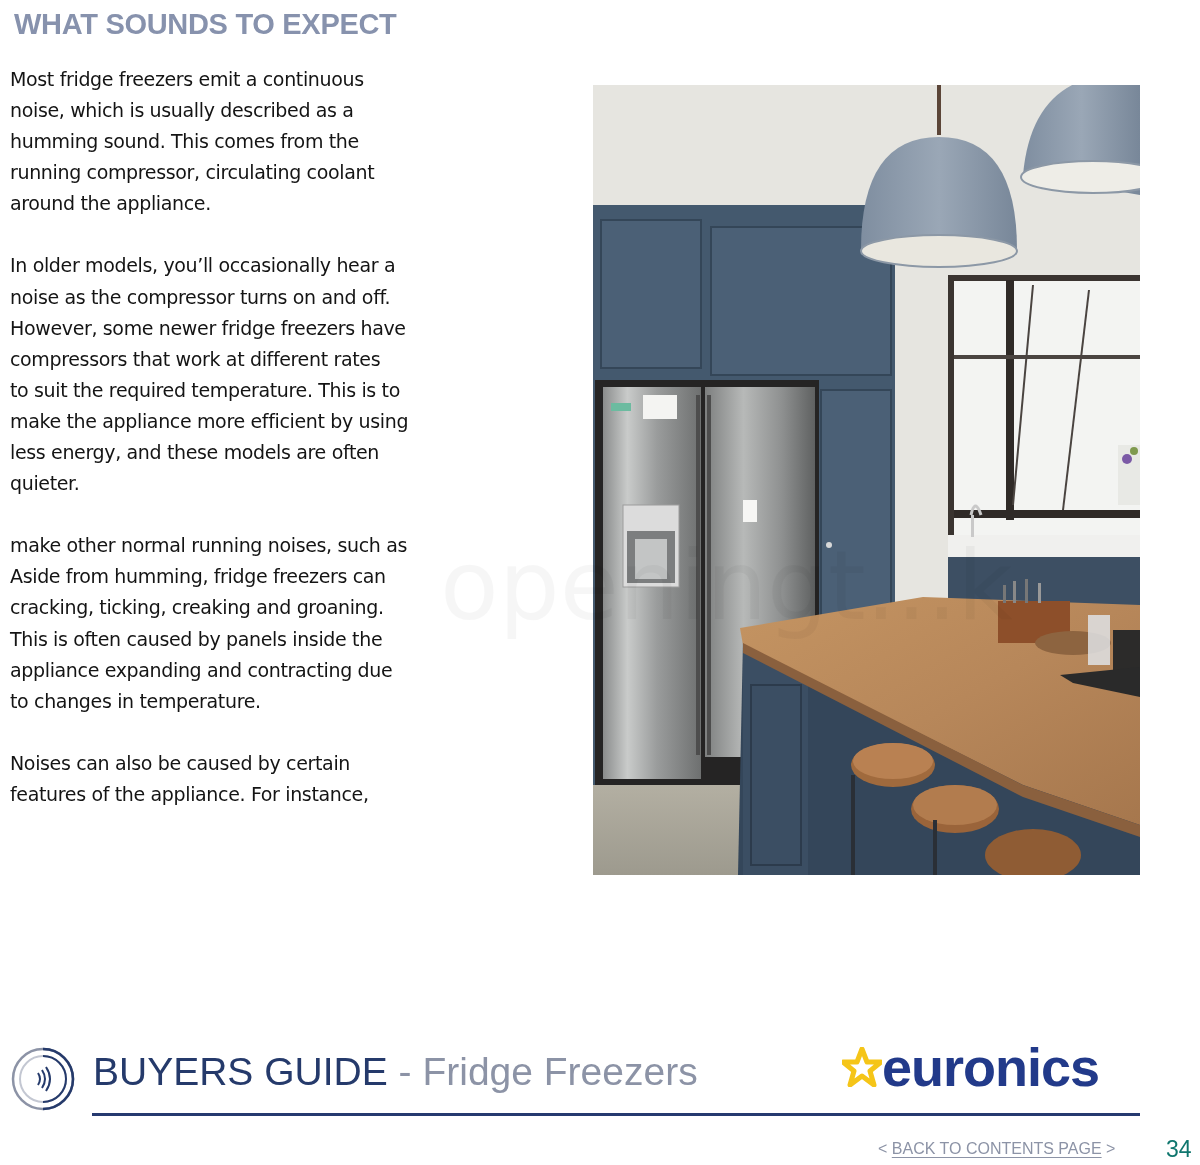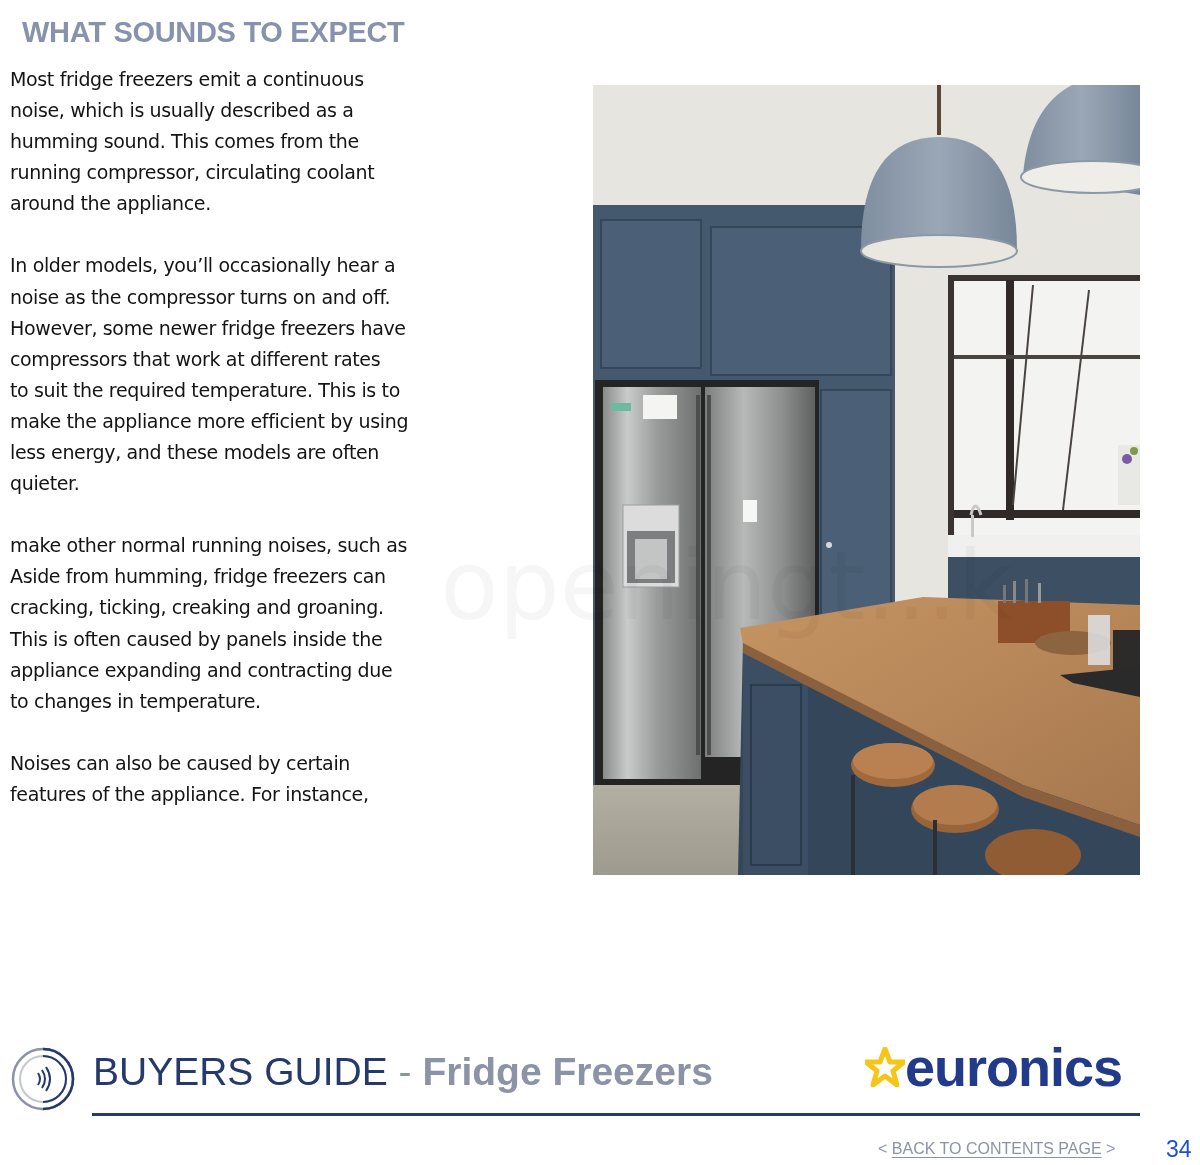--- a/index.html
+++ b/index.html
@@ -6,21 +6,21 @@
   body {
     width: 1200px; height: 1165px; position: relative; overflow: hidden;
     background: #ffffff;
     font-family: "DejaVu Sans", sans-serif;
     color: #111111;
   }
   .heading {
     position: absolute; left: 10px; top: 4px;
     font-family: "Liberation Sans", sans-serif;
     font-weight: bold; font-size: 29px; letter-spacing: -0.3px;
-    color: #8792ad; margin: 12px; text-align: center;
+    color: #8792ad; margin: 4px; text-align: center;
   }
   .body-col {
     position: absolute; left: 10px; top: 64px; width: 560px;
   }
   .para {
     margin: 0 0 31px 0;
     font-family: "DejaVu Sans", sans-serif;
     font-size: 19px; line-height: 31.1px; letter-spacing: -0.35px;
     color: #141414; font-weight: normal;
   }
@@ -37,39 +37,39 @@
   }
   .footer-icon {
     position: absolute; left: 10px; top: 1046px; width: 66px; height: 66px;
   }
   .footer-title {
     position: absolute; left: 93px; top: 1050px;
     font-family: "Liberation Sans", sans-serif; font-size: 39px; white-space: nowrap;
   }
   .footer-title .main { color: #253a6b; }
   .footer-title .sep { color: #8c93a6; }
-  .footer-title .sub { color: #8c93a6; font-weight: bold; }
+  .footer-title .sub { color: #8c93a6; }
   .footer-rule {
     position: absolute; left: 92px; top: 1113px; width: 1048px; height: 3px; background: #263a70;
   }
   .logo {
-    position: absolute; left: 865px; top: 1038px; height: 58px; display: flex; align-items: center;
+    position: absolute; left: 842px; top: 1038px; height: 58px; display: flex; align-items: center;
   }
   .logo .word {
     font-family: "Liberation Sans", sans-serif; font-weight: bold; font-size: 54px;
     color: #223a8a; letter-spacing: -1px; line-height: 1;
   }
   .back-link {
     position: absolute; left: 878px; top: 1140px;
     font-family: "Liberation Sans", sans-serif; font-size: 16px; color: #8c93a6; white-space: nowrap;
   }
   .back-link .label { text-decoration: underline; text-underline-offset: 3px; }
   .page-num {
     position: absolute; left: 1166px; top: 1136px;
-    font-family: "Liberation Sans", sans-serif; font-size: 23px; color: #1d4ed8;
+    font-family: "Liberation Sans", sans-serif; font-size: 23px; color: #0f766e;
   }
 </style>
 </head>
 <body>
 
 <h1 class="heading">WHAT SOUNDS TO EXPECT</h1>
 
 <div class="body-col">
   <p class="para">
     <span class="ln">Most fridge freezers emit a continuous</span>

